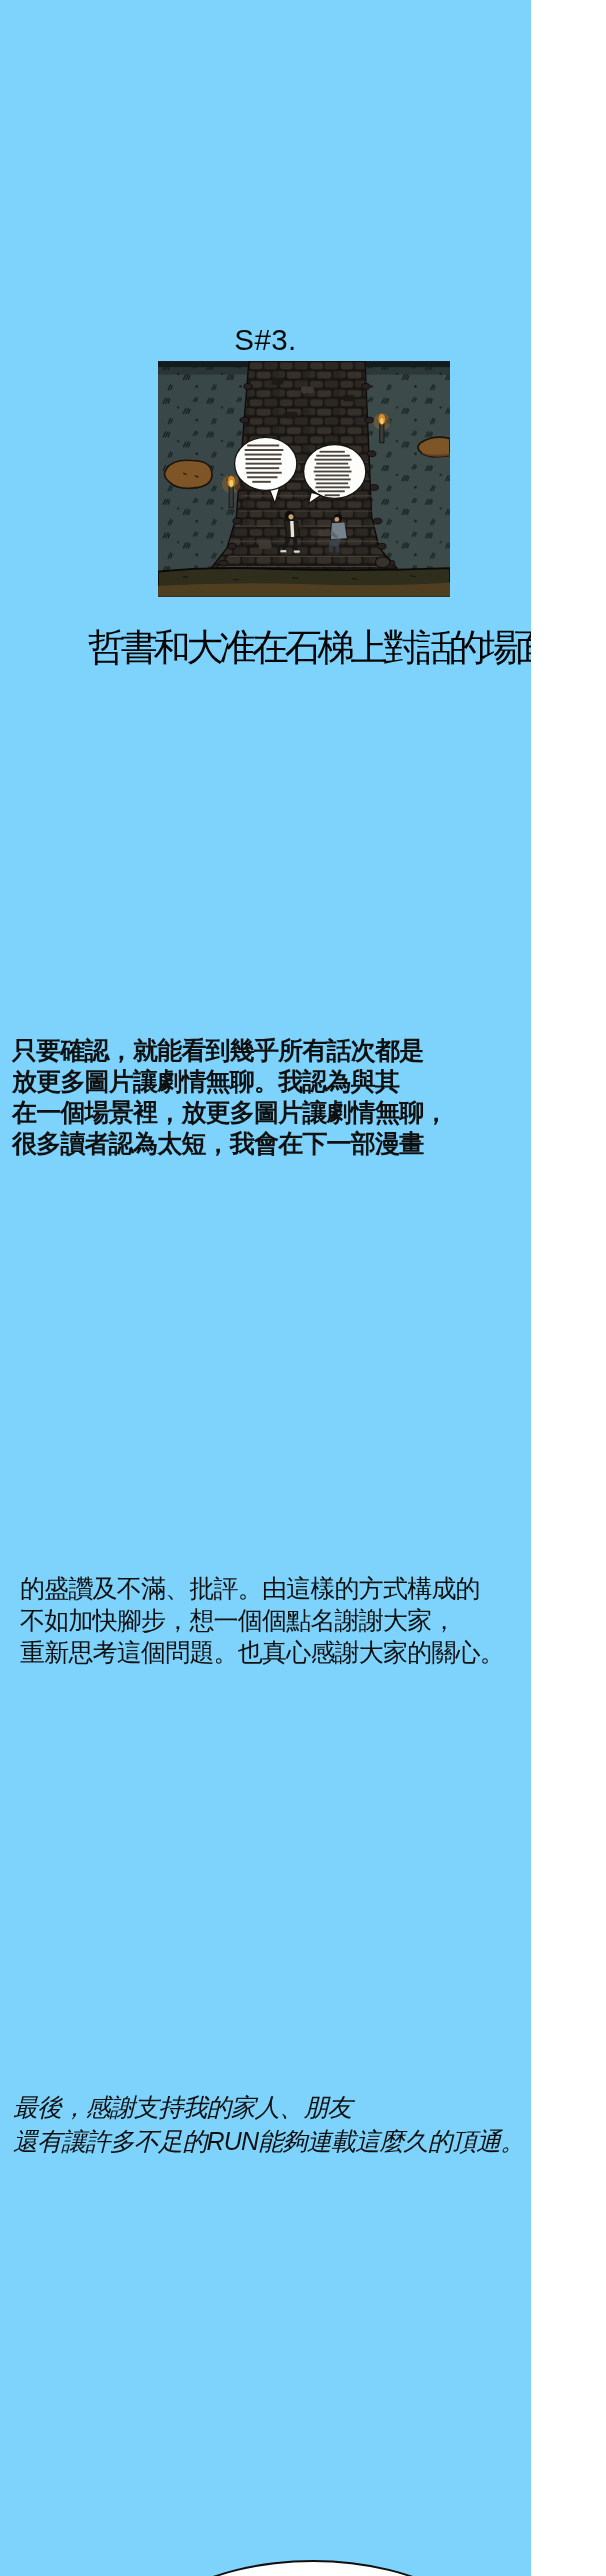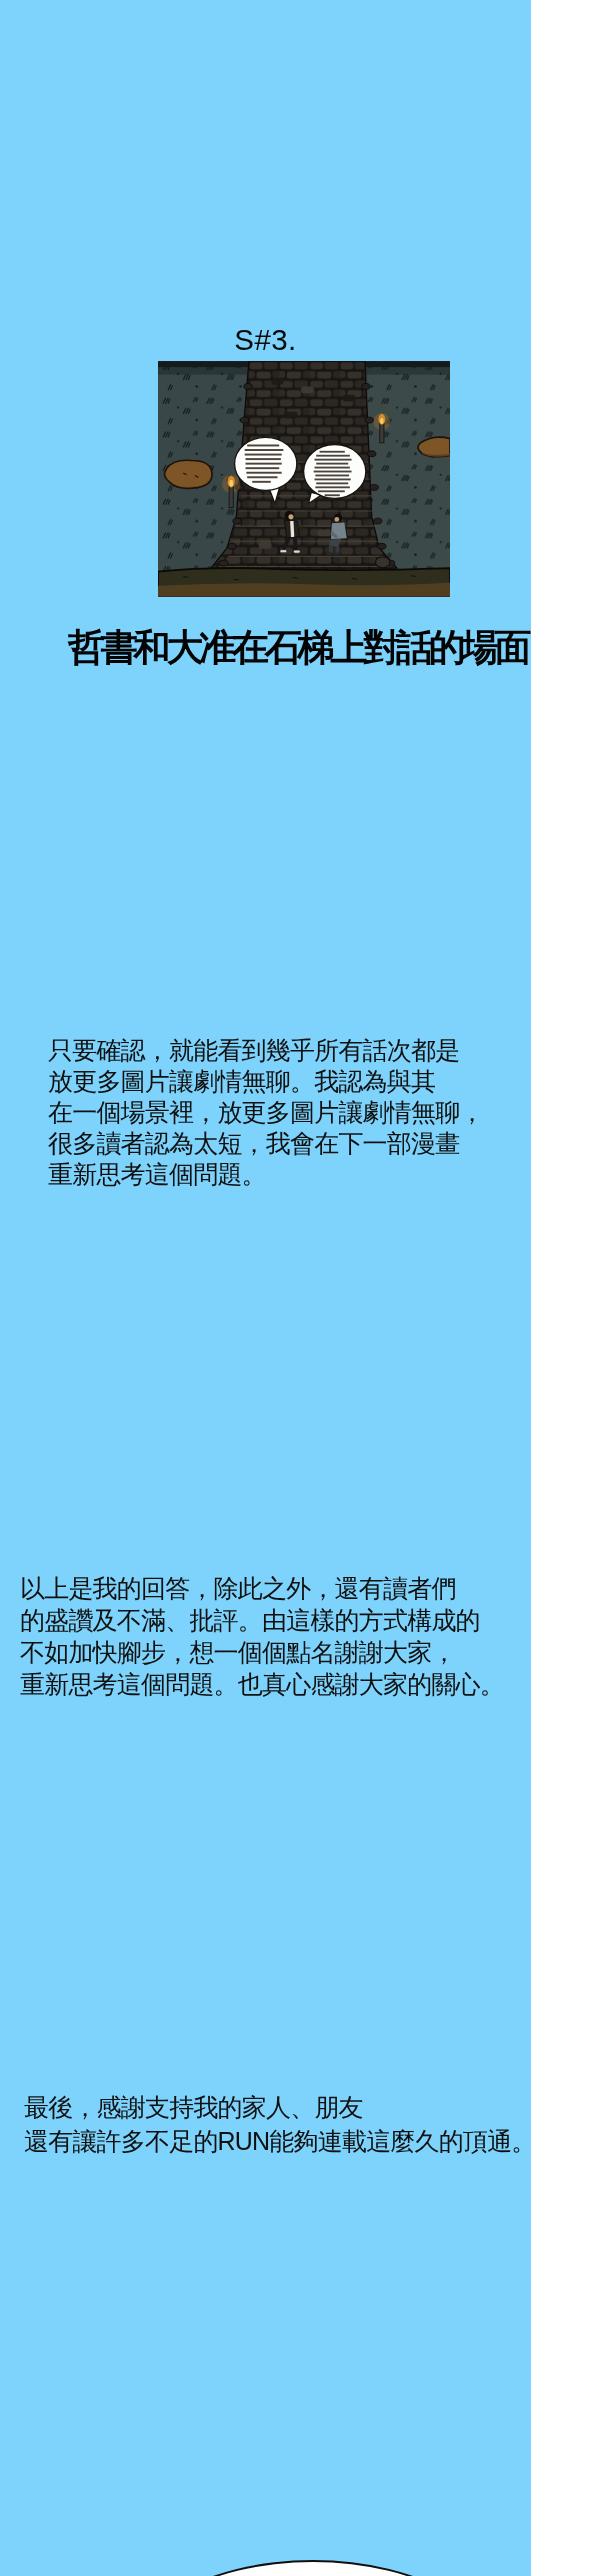--- a/index.html
+++ b/index.html
@@ -2,27 +2,27 @@
 <html style="font-size:13.5px"><head>
 <meta charset="utf-8">
 <style>
   html,body{margin:0;padding:0;background:#ffffff;}
   .page{position:relative;width:531px;height:2576px;background:#7dd3fc;overflow:hidden;
         font-family:"Liberation Sans","DejaVu Sans",sans-serif;color:#0b0b0b;}
   .scene-label{position:absolute;left:0;right:0;top:323px;text-align:center;
         font-size:29.5px;font-weight:500;letter-spacing:0.4px;color:#0a0a0a;}
   .panel{position:absolute;left:158px;top:361px;width:292px;height:236px;}
   .panel svg{display:block;}
-  .caption{position:absolute;left:68px;top:623px;font-size:37px;font-weight:700;
+  .caption{position:absolute;left:88px;top:623px;font-size:37px;font-weight:400;
         letter-spacing:-4.2px;white-space:nowrap;color:#040404;}
   .para{position:absolute;font-size:25px;font-weight:500;letter-spacing:-0.8px;color:#101010;}
   .para div{white-space:nowrap;}
-  .p1{left:48px;top:1035px;line-height:31px;}
+  .p1{left:12px;top:1035px;line-height:31px;font-weight:bold;}
   .p2{left:20px;top:1572px;line-height:32px;}
-  .p3{left:24px;top:2090px;line-height:34px;}
+  .p3{left:13px;top:2090px;line-height:34px;font-style:italic;}
   .next-arc{position:absolute;left:114px;top:2560px;width:398px;height:236px;
         border:2.5px solid #101010;border-radius:50%;background:#ffffff;box-sizing:border-box;}
 </style>
 </head>
 <body>
 
 <div class="page">
 
   <div class="scene-label">S#3.</div>
 
@@ -196,25 +196,23 @@
     </svg>
   </div>
 
   <div class="caption">哲書和大准在石梯上對話的場面</div>
 
   <div class="para p1">
     <div>只要確認，就能看到幾乎所有話次都是</div>
     <div>放更多圖片讓劇情無聊。我認為與其</div>
     <div>在一個場景裡，放更多圖片讓劇情無聊，</div>
     <div>很多讀者認為太短，我會在下一部漫畫</div>
-    <div>重新思考這個問題。</div>
   </div>
 
   <div class="para p2">
-    <div>以上是我的回答，除此之外，還有讀者們</div>
     <div>的盛讚及不滿、批評。由這樣的方式構成的</div>
     <div>不如加快腳步，想一個個點名謝謝大家，</div>
     <div>重新思考這個問題。也真心感謝大家的關心。</div>
   </div>
 
   <div class="para p3">
     <div>最後，感謝支持我的家人、朋友</div>
     <div>還有讓許多不足的RUN能夠連載這麼久的頂通。</div>
   </div>
 

